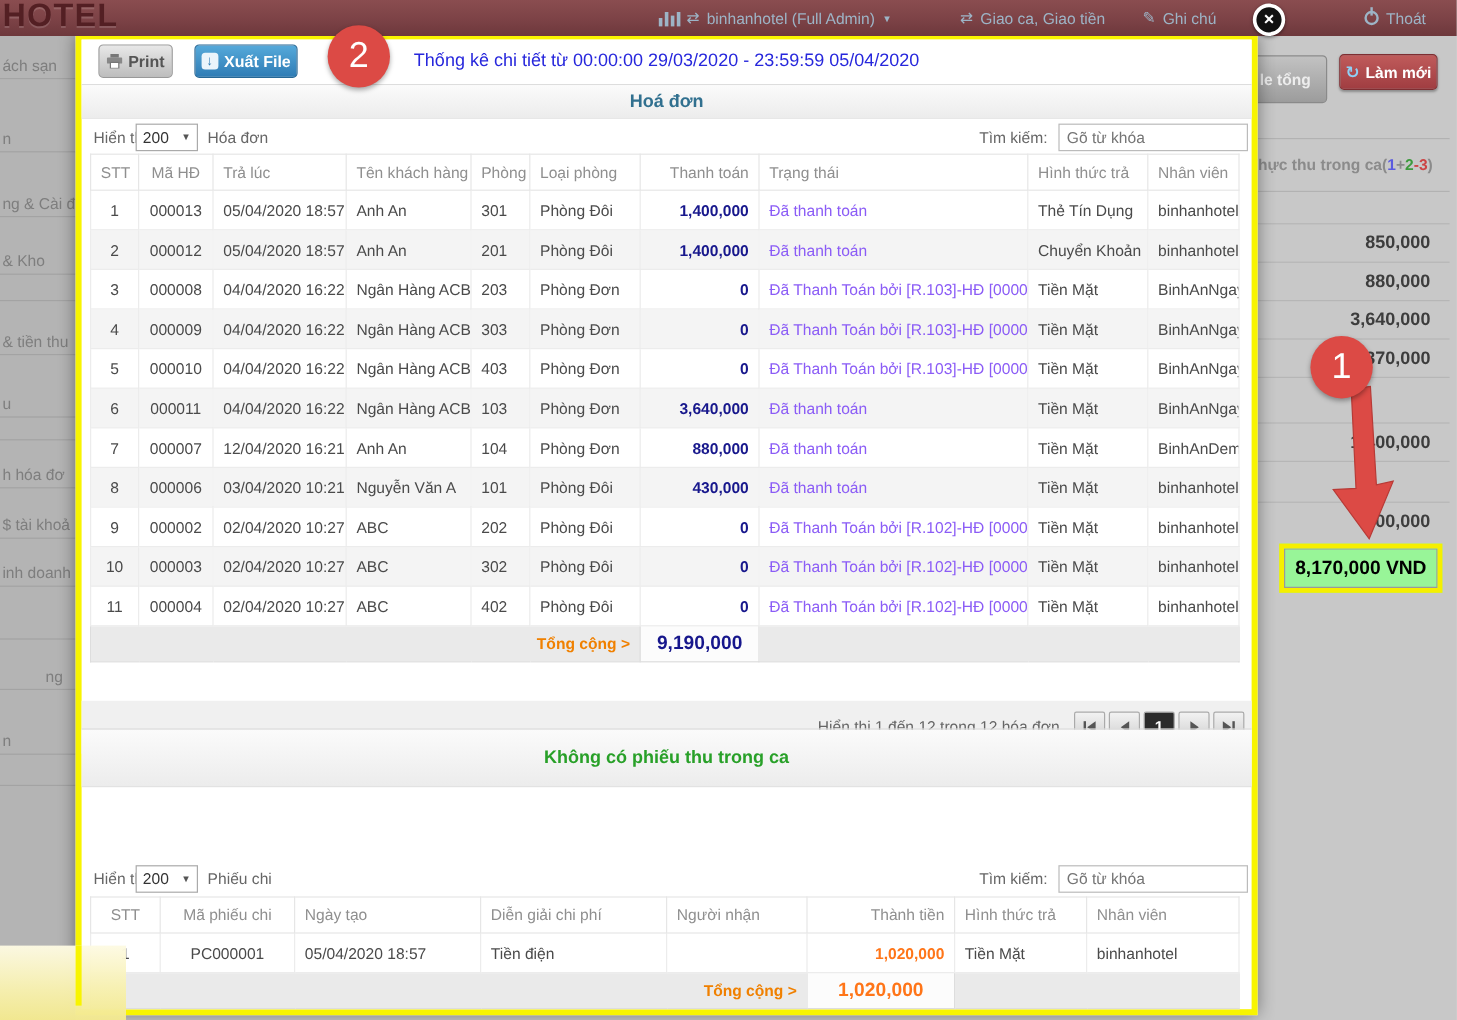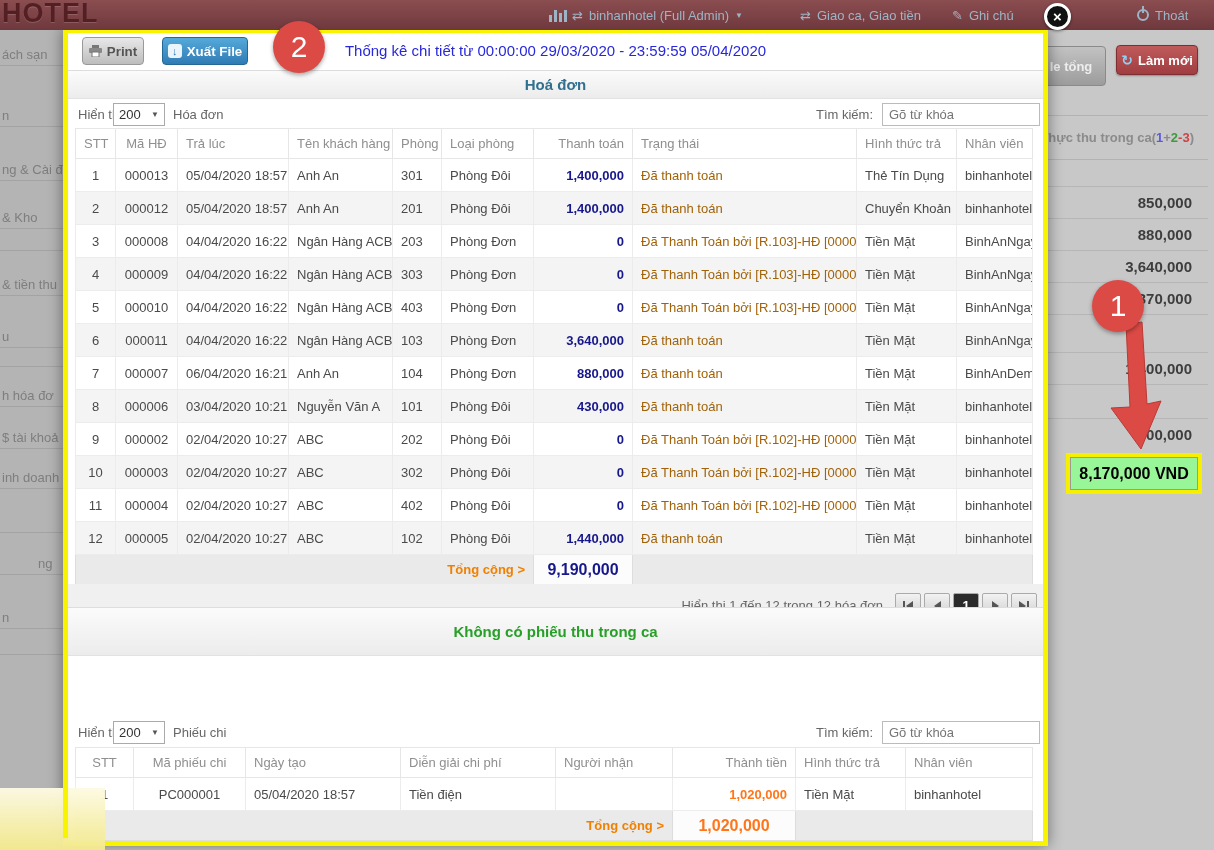--- a/index.html
+++ b/index.html
@@ -79,21 +79,21 @@
   .search-lbl { right:170px; }
 
   
   table { border-collapse:collapse; table-layout:fixed; font-size:13px; position:absolute; background:#fff; }
   th { color:#8f8f8f; font-weight:normal; height:30px; border:1px solid #e6e6e6; padding:0 8px;
     text-align:left; white-space:nowrap; overflow:hidden; background:#fff; }
   td { height:33px; border:1px solid #ececec; padding:0 8px; white-space:nowrap; overflow:hidden; color:#4a4a4a; }
   tr.alt td { background:#f4f4f4; }
   .ta-c{text-align:center;} .ta-r{text-align:right;}
   td.money { color:#17178c; font-weight:bold; text-align:right; }
-  td.status { color:#a16207; }
+  td.status { color:#8b5cf6; }
   td.expmoney { color:#ff7518; font-weight:bold; text-align:right; }
   tr.total td { background:#eaeaea; height:30px; border-color:#ddd; }
   tr.total td.tlabel { color:#f08000; font-weight:bold; text-align:right; }
   tr.total td.tvalue { background:#fcfcfc; color:#17178c; font-weight:bold; font-size:16px; text-align:center; }
   tr.total td.tvalue.orange { color:#ff7518; }
   #invoice-table { left:7px; top:95px; width:958px; }
   #expense-table { left:7px; top:714px; width:958px; }
 
   
   .pagin { position:absolute; left:0; top:551px; width:975px; height:44px; background:#f0f0f0;
@@ -340,21 +340,21 @@
           <td>103</td>
           <td>Phòng Đơn</td>
           <td class="money">3,640,000</td>
           <td class="status">Đã thanh toán</td>
           <td>Tiền Mặt</td>
           <td>BinhAnNgay</td>
         </tr>
         <tr>
           <td class="ta-c">7</td>
           <td class="ta-c">000007</td>
-          <td>06/04/2020 16:21</td>
+          <td>12/04/2020 16:21</td>
           <td>Anh An</td>
           <td>104</td>
           <td>Phòng Đơn</td>
           <td class="money">880,000</td>
           <td class="status">Đã thanh toán</td>
           <td>Tiền Mặt</td>
           <td>BinhAnDem</td>
         </tr>
         <tr class="alt">
           <td class="ta-c">8</td>
@@ -394,32 +394,20 @@
         </tr>
         <tr>
           <td class="ta-c">11</td>
           <td class="ta-c">000004</td>
           <td>02/04/2020 10:27</td>
           <td>ABC</td>
           <td>402</td>
           <td>Phòng Đôi</td>
           <td class="money">0</td>
           <td class="status">Đã Thanh Toán bởi [R.102]-HĐ [000005]</td>
-          <td>Tiền Mặt</td>
-          <td>binhanhotel</td>
-        </tr>
-        <tr class="alt">
-          <td class="ta-c">12</td>
-          <td class="ta-c">000005</td>
-          <td>02/04/2020 10:27</td>
-          <td>ABC</td>
-          <td>102</td>
-          <td>Phòng Đôi</td>
-          <td class="money">1,440,000</td>
-          <td class="status">Đã thanh toán</td>
           <td>Tiền Mặt</td>
           <td>binhanhotel</td>
         </tr>
       </tbody>
     <tfoot>
       <tr class="total">
         <td colspan="6" class="tlabel">Tổng cộng &gt;</td>
         <td class="tvalue">9,190,000</td>
         <td colspan="3"></td>
       </tr>

